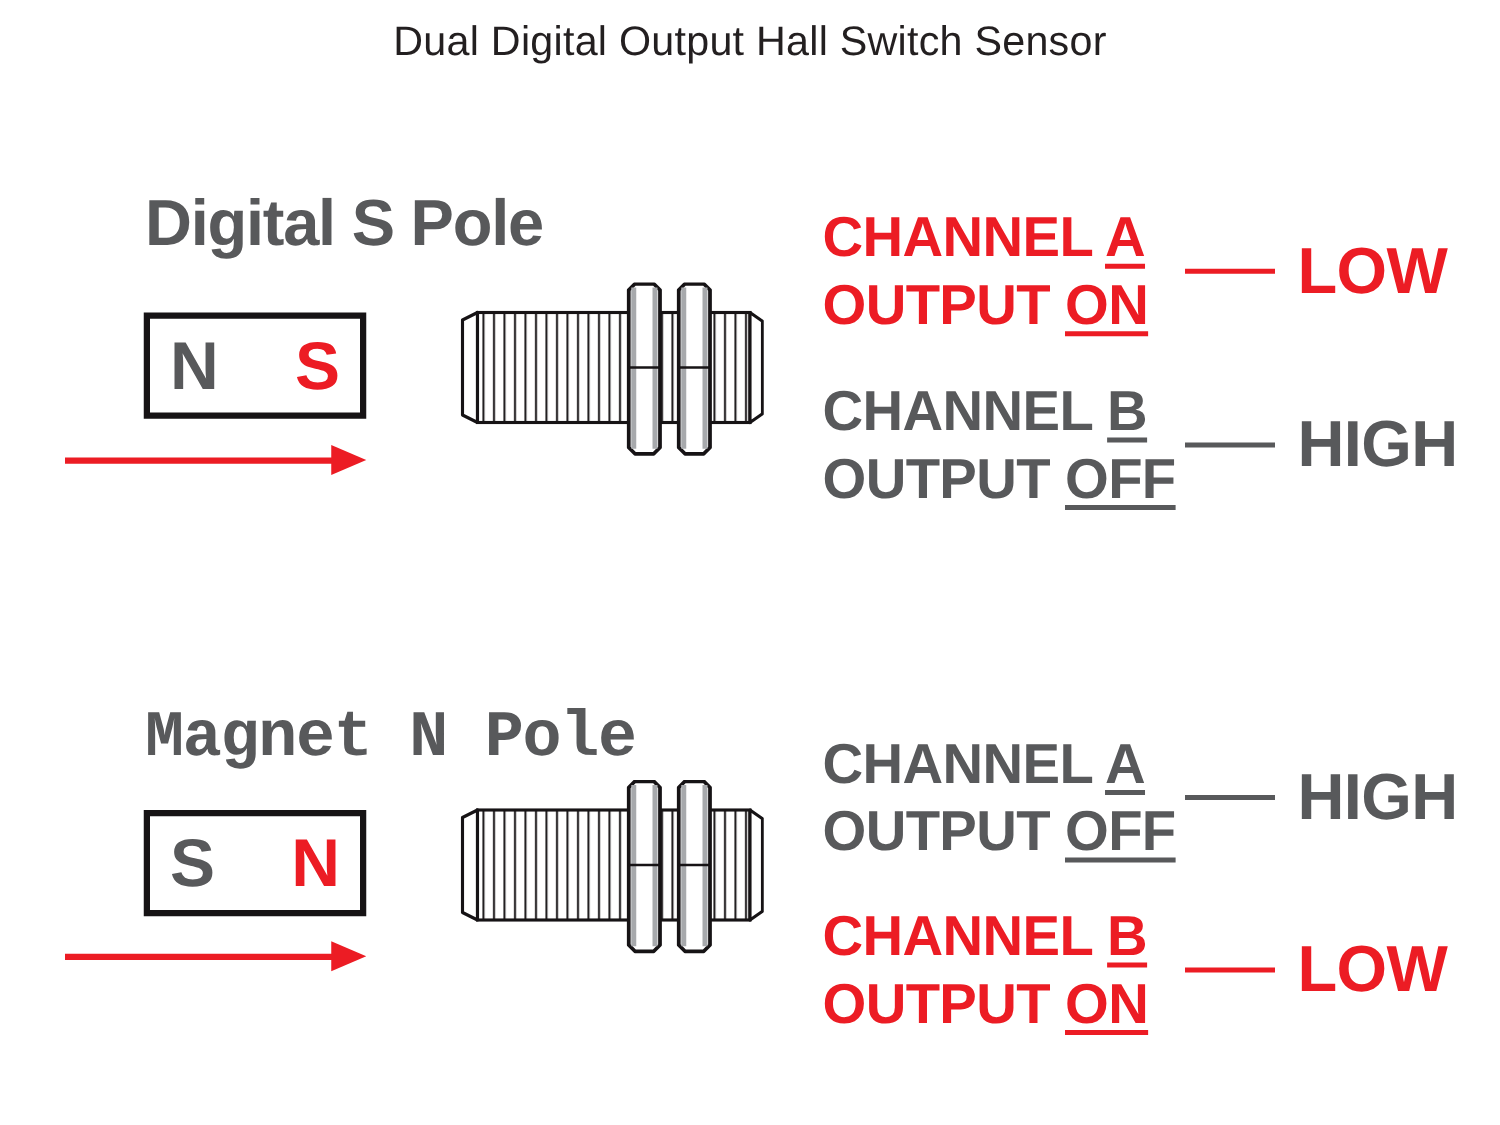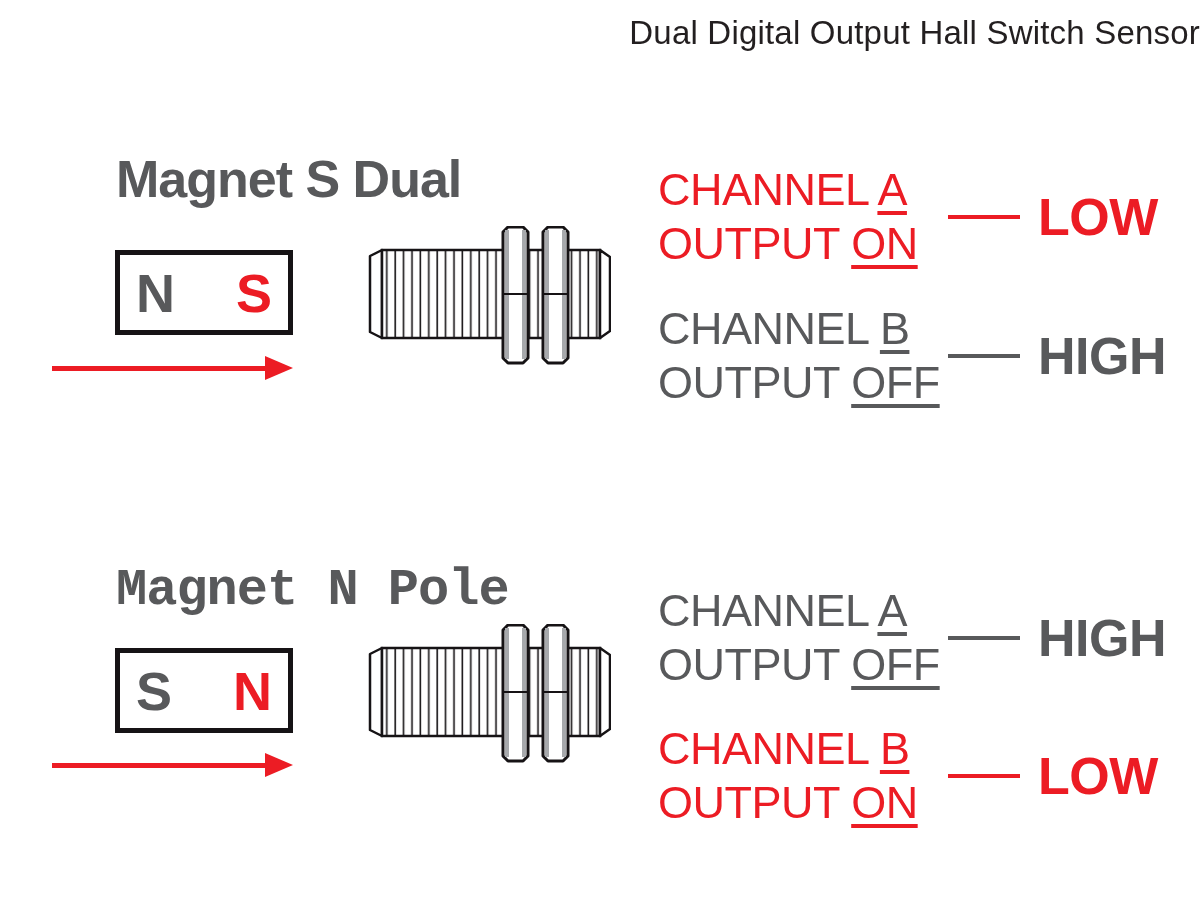--- a/index.html
+++ b/index.html
@@ -4,21 +4,21 @@
 <style>
   html,body { margin:0; padding:0; background:#ffffff; }
   .stage {
     position:relative; width:1200px; height:900px; background:#ffffff;
     font-family:"Liberation Sans", sans-serif; overflow:hidden;
   }
   .red  { color:var(--red); }
   .gray { color:var(--gray); }
 
   .title {
-    position:absolute; top:14px; left:0; width:100%; text-align:right;
+    position:absolute; top:14px; left:0; width:100%; text-align:center;
     font-size:33px; font-weight:400; color:var(--ink); letter-spacing:0.2px;
   }
 
   .sec-heading {
     position:absolute; left:116px; font-size:52px; font-weight:bold;
     color:var(--gray); letter-spacing:-1px; line-height:60px; white-space:nowrap;
   }
 
   .magnet {
     position:absolute; left:115px; width:178px; height:85px;
@@ -34,39 +34,39 @@
   .pole-arrow .head {
     position:absolute; right:0; top:0; width:0; height:0;
     border-left:28px solid var(--red);
     border-top:12px solid transparent; border-bottom:12px solid transparent;
   }
 
   .sensor { position:absolute; left:366px; }
 
   .channel { position:absolute; left:658px; display:flex; align-items:center; }
   .channel .ch-text {
-    flex:0 0 290px; width:290px; font-size:45px; font-weight:normal;
+    flex:0 0 290px; width:290px; font-size:45px; font-weight:bold;
     line-height:54px; letter-spacing:-0.5px; white-space:nowrap;
   }
   .channel .u {
     text-decoration:underline; text-decoration-thickness:4px; text-underline-offset:6px;
   }
   .channel .connector { flex:0 0 72px; width:72px; height:4px; background:currentColor; }
   .channel .level {
     margin-left:18px; font-size:52px; font-weight:bold; letter-spacing:-0.5px; white-space:nowrap;
   }
 </style>
 </head>
 <body>
 
 <div class="stage">
 
   <div class="title">Dual Digital Output Hall Switch Sensor</div>
 
-  <div class="sec-heading" style="top:149px;">Magnet S Dual</div>
+  <div class="sec-heading" style="top:149px;">Digital S Pole</div>
 
   <div class="magnet" style="top:250px;">
     <span class="gray">N</span>
     <span class="red">S</span>
   </div>
 
   <div class="pole-arrow" style="top:356px;">
     <div class="shaft"></div>
     <div class="head"></div>
   </div>

